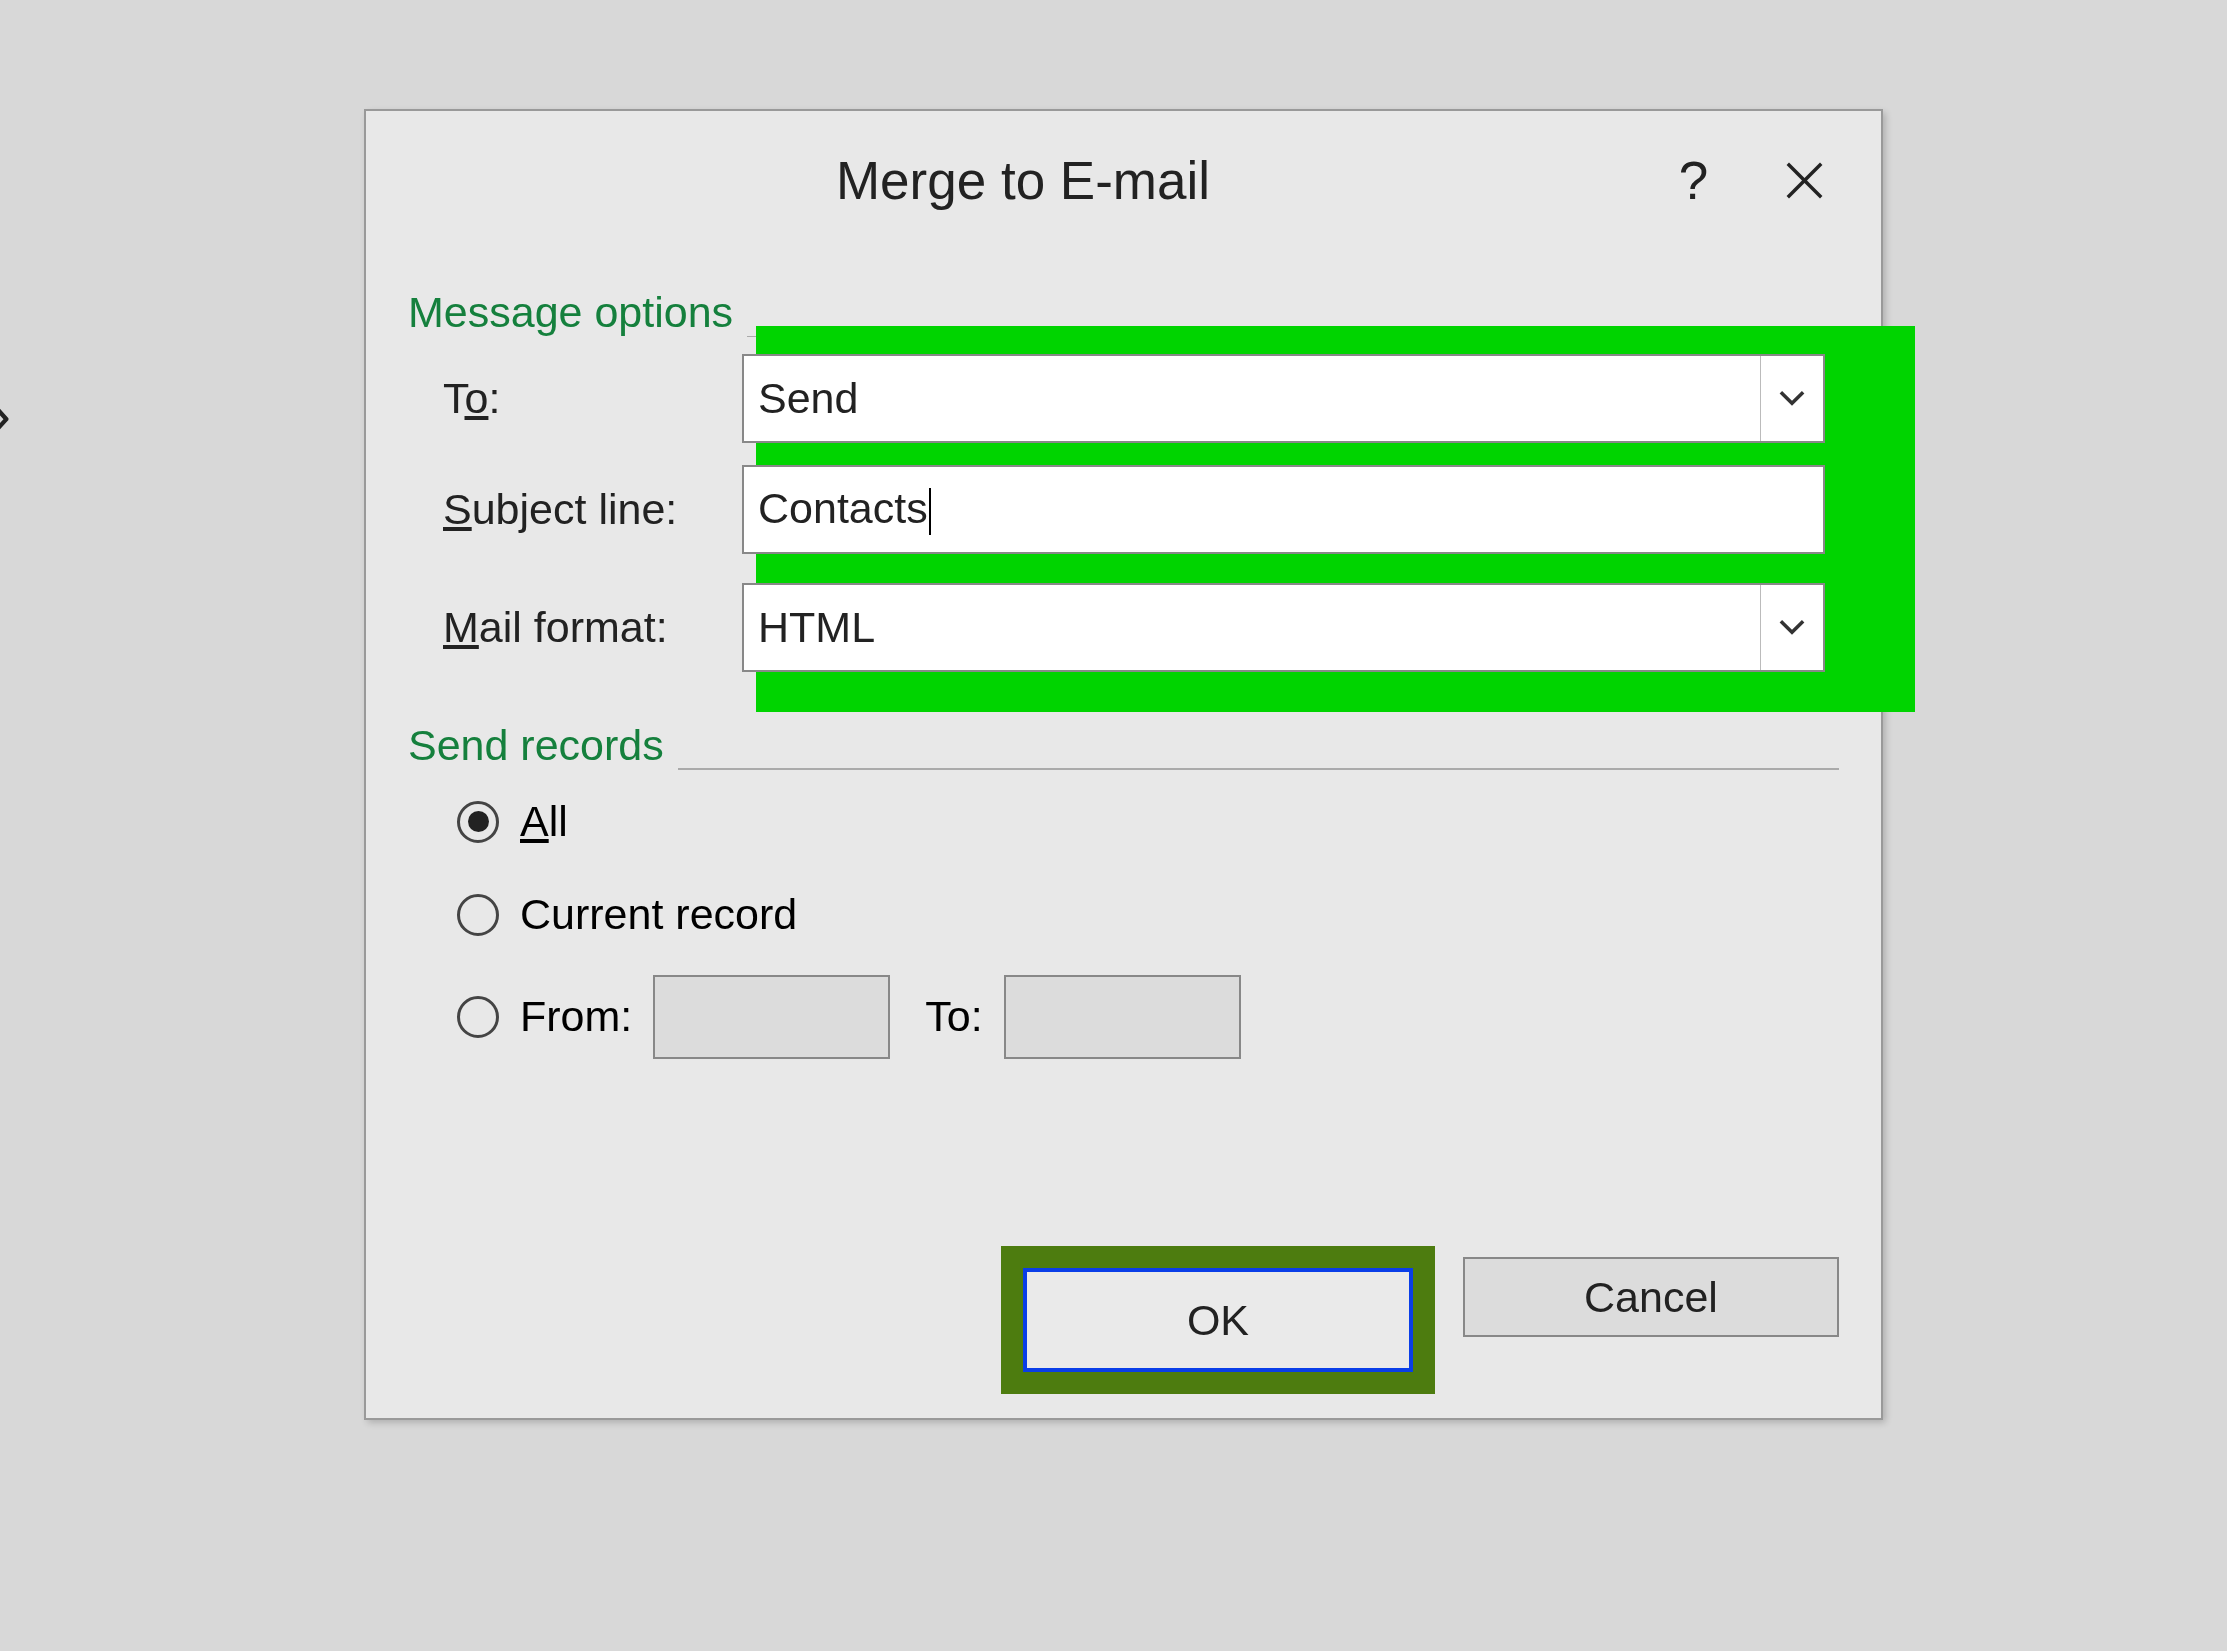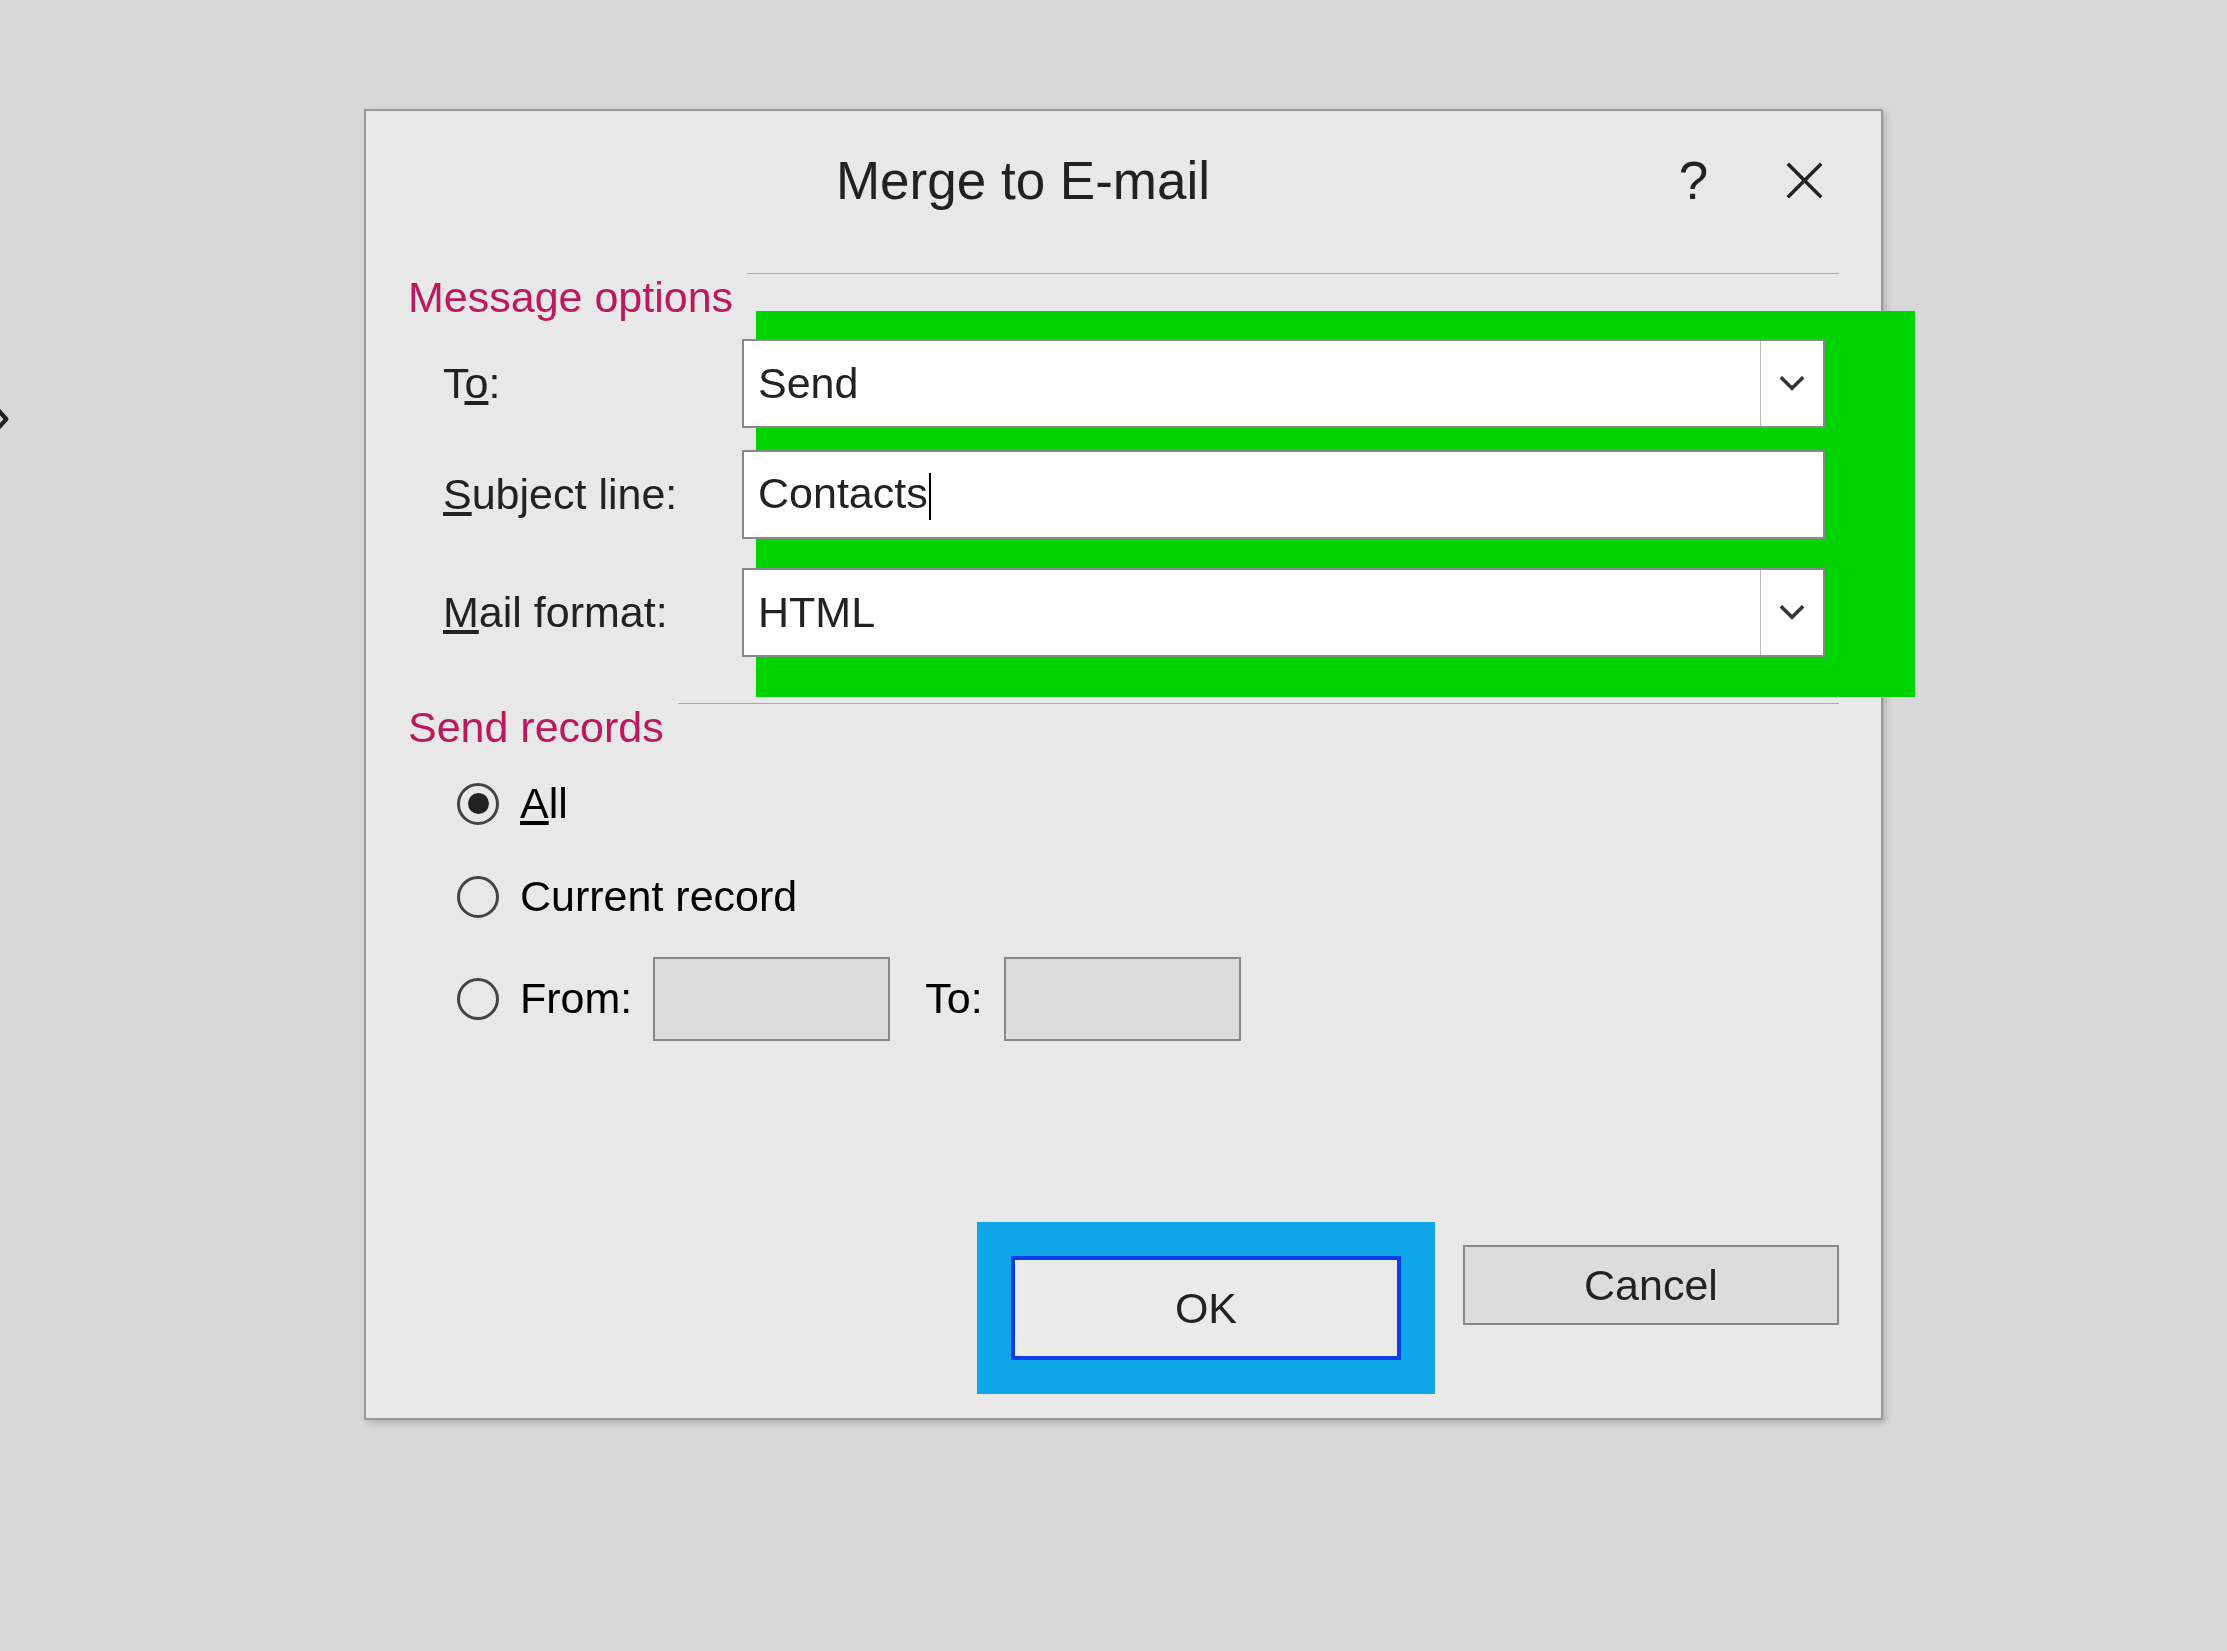--- a/index.html
+++ b/index.html
@@ -57,25 +57,25 @@
   .titlebar .close svg { width: 39px; height: 39px; }
   .titlebar .close svg line { stroke: #222; stroke-width: 5; }
 
   .body {
     padding: 0 42px;
     position: relative;
   }
 
   .group-label {
     font-size: 43px;
-    color: #be185d;
-    margin-top: 23px;
+    color: #15803d;
+    margin-top: 38px;
     margin-bottom: 5.6px;
     display: flex;
-    align-items: flex-start;
+    align-items: flex-end;
   }
   .group-label .line {
     flex: 1;
     height: 1.4px;
     background: #aaa;
     margin-left: 14px;
   }
 
   .highlight-box-1 {
     position: absolute;
@@ -194,22 +194,22 @@
     height: 80px;
     display:flex;
     align-items:center;
     justify-content:center;
     font-size: 43px;
     color:#222;
     border: 2.1px solid #888;
     background:#dcdcdc;
   }
   .ok-highlight {
-    background:#0ea5e9;
-    padding: 34px;
+    background:#4d7c0f;
+    padding: 22px;
     margin-top: 46px;
   }
   .ok-highlight .btn {
     background:#eaeaea;
     border: 4.2px solid #0a3ee8;
     width: 390px;
     height: 104px;
   }
 
   .send-records-block { margin-top: 35px; }

